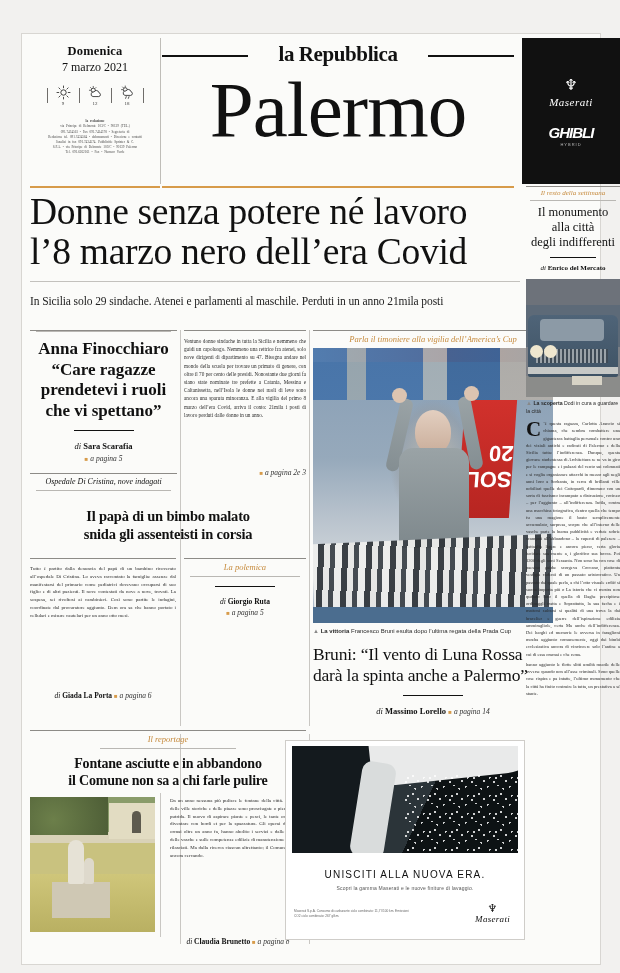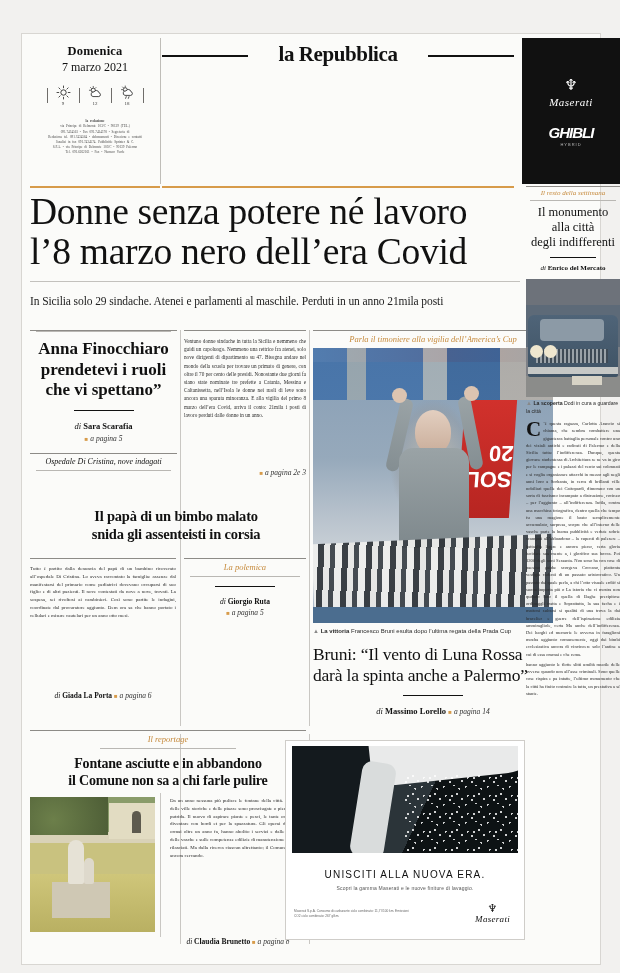--- a/index.html
+++ b/index.html
@@ -361,20 +361,21 @@
         <span>Tel. 091.6262161 - Fax - Numero Verde</span>
       </div>
     </div>
 
     <div class="mh-center">
       <div class="rep-line">
         <div class="rl l"></div>
         <div class="rl r"></div>
         <div class="rep-name">la Repubblica</div>
       </div>
+      <div class="palermo">Palermo</div>
     </div>
 
     <div class="mh-rule"></div>
     <div class="mh-rule2"></div>
 
     <div class="ad-top">
       <div class="trident">♆</div>
       <div class="mas-word">Maserati</div>
       <div class="ghibli">GHIBLI</div>
       <div class="ghibli-sub">HYBRID</div>
@@ -395,20 +396,21 @@
     <div class="vdiv" style="left:150px;top:404px;height:210px;"></div>
     <div class="vdiv" style="left:279px;top:404px;height:210px;"></div>
 
     <div class="colA">
 
       <div class="hrule-dark"></div>
       <div class="hr-thin"></div>
 
       <div>
         <div class="hl-int">Anna Finocchiaro</div>
+        <div class="hl-int" style="margin-top:0">“Care ragazze</div>
         <div class="hl-int" style="margin-top:0">prendetevi i ruoli</div>
         <div class="hl-int" style="margin-top:0">che vi spettano”</div>
       </div>
 
       <div class="byrule"></div>
       <div class="byline">
         <span>di</span>
         <b>Sara Scarafia</b>
       </div>
       <div class="byline" style="margin-top:2px;">
@@ -467,21 +469,21 @@
 
       <div class="byrule"></div>
       <div class="byline">
         <span>di</span>
         <b>Massimo Lorello</b>
         <span class="sq">■</span>
         <span class="pg">a pagina 14</span>
       </div>
     </div>
 
-    <div style="position:absolute;left:8px;top:172px;width:276px;font-family:Liberation Serif, serif;">
+    <div style="position:absolute;left:0;top:172px;width:276px;font-family:Liberation Serif, serif;">
       <div class="hl-med">Il papà di un bimbo malato</div>
       <div class="hl-med" style="margin-top:0">snida gli assenteisti in corsia</div>
     </div>
 
     <div style="position:absolute;left:0;top:228px;width:146px;">
       <div class="hrule-dark"></div>
       <div class="bodytext sm" style="margin-top:6px;height:122px;overflow:hidden;">Tutto è partito dalla denuncia del papà di un bambino ricoverato all’ospedale Di Cristina. Lo aveva raccontato la famiglia: assenze dal manifestarsi del primario come pediatrici dovevano occuparsi di suo figlio e di altri pazienti. Il nove contestati da nove a nove, trovati. La sospesa, sei rivoltosi ai carabinieri. Così sono partite le indagini, coordinate dal procuratore aggiunto. Dem ora sa che hanno portato i cellulari e misure cautelari per un anno otto mesi.</div>
       <div class="byline" style="margin-top:4px;font-size:7.5px;">
         <span>di</span>
         <b>Giada La Porta</b>

